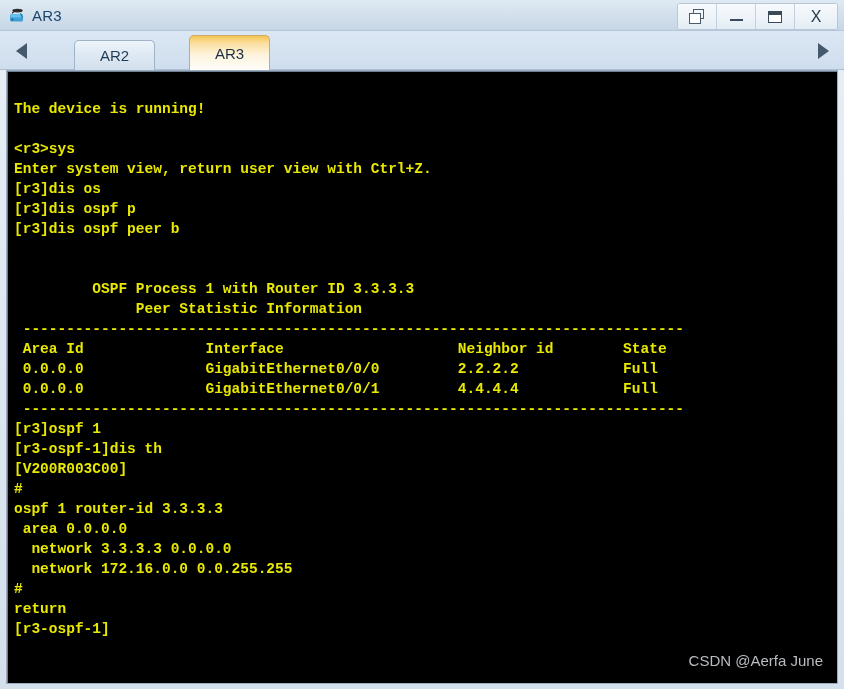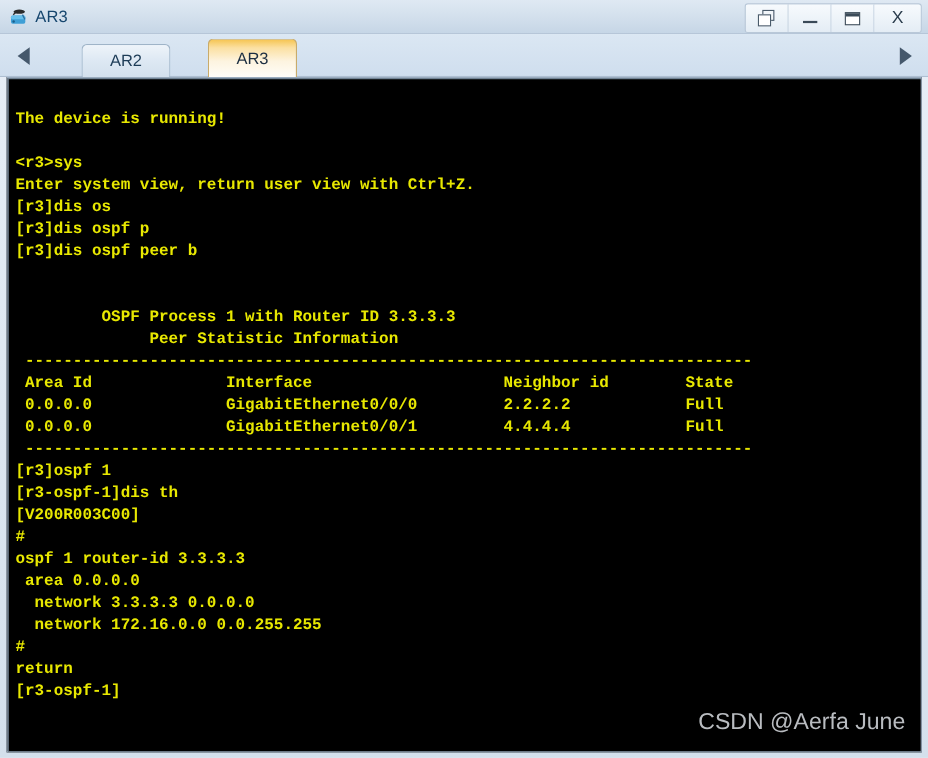--- a/index.html
+++ b/index.html
@@ -198,21 +198,21 @@
     margin-top: 24px;
   }
   .tline { display: block; height: 20px; }
 
   
   #watermark {
     position: absolute;
     right: 14px;
     bottom: 14px;
     font-family: "Liberation Sans", sans-serif;
-    font-size: 21px;
+    font-size: 15px;
     color: #b9bcc0;
     white-space: nowrap;
   }
 </style>
 </head>
 <body>
 
 <div id="app">
 
   <div id="titlebar">

